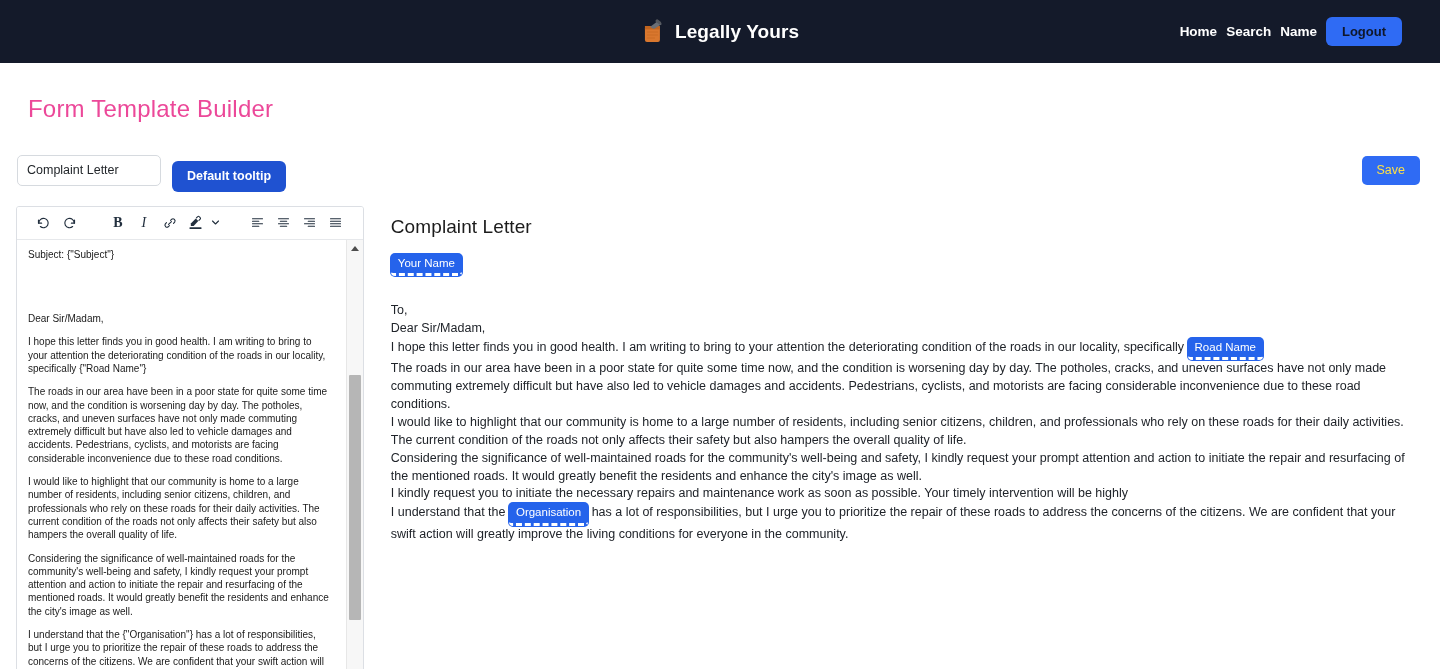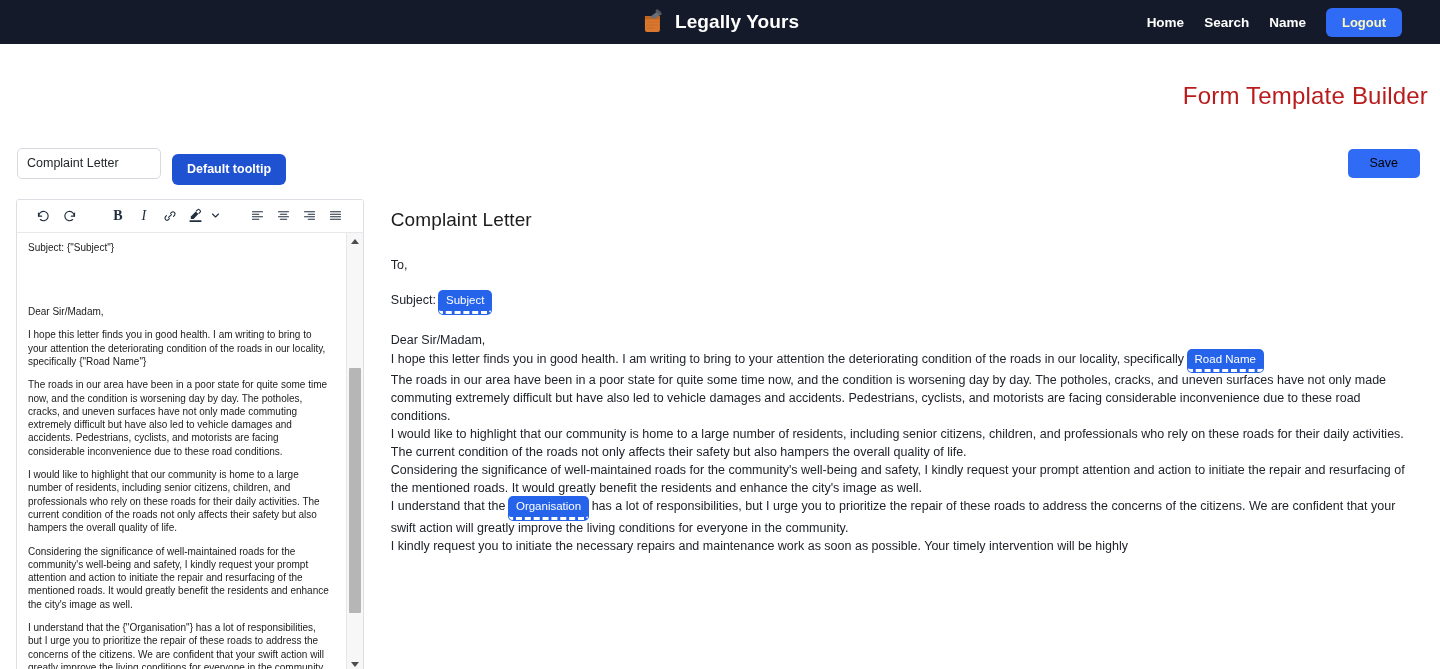--- a/index.html
+++ b/index.html
@@ -6,21 +6,21 @@
   html, body {
     margin: 0; padding: 0;
     width: 1440px; height: 669px;
     overflow: hidden;
     background: #ffffff;
     font-family: "Liberation Sans", sans-serif;
   }
 
   
   .navbar {
-    height: 44px;
+    height: 63px;
     background: #141a2a;
     display: flex;
     align-items: center;
     position: relative;
     padding: 0 18px;
   }
   .brand {
     position: absolute;
     left: 50%;
     transform: translateX(-50%);
@@ -33,52 +33,51 @@
     color: #ffffff;
     font-size: 19px;
     font-weight: 700;
     letter-spacing: .1px;
     white-space: nowrap;
   }
   .nav-right {
     margin-left: auto;
     display: flex;
     align-items: center;
-    gap: 20px;
+    gap: 9px;
     padding-right: 20px;
   }
   .nav-link {
     color: #ffffff;
     font-size: 13.5px;
     font-weight: 700;
     text-decoration: none;
     white-space: nowrap;
   }
   .logout-btn {
     background: #2f6bf4;
-    color: #fef9c3;
+    color: #0f172a;
     font-size: 13px;
     font-weight: 700;
     border: none;
     border-radius: 6px;
     padding: 8px 16px;
     cursor: pointer;
     font-family: inherit;
     line-height: 1;
   }
 
   
   .page-title {
-    margin: 12px;
+    margin: 6px;
     padding: 26px 0 0 22px;
     font-size: 24px;
     font-weight: 400;
-    color: #b91c1c;
+    color: #ec4899;
     letter-spacing: .2px;
-    text-align: right;
   }
   .controls-row {
     display: flex;
     align-items: center;
     padding: 20px 20px 0 17px;
   }
   .name-input {
     width: 144px;
     height: 31px;
     border: 1px solid #d6dadf;
@@ -100,26 +99,26 @@
     border-radius: 6px;
     padding: 9px 15px;
     cursor: pointer;
     font-family: inherit;
     line-height: 1;
     margin-top: 12px;
   }
   .save-btn {
     margin-left: auto;
     background: #2f6bf4;
-    color: #000000;
+    color: #fde047;
     font-size: 12.5px;
     font-weight: 400;
     border: none;
     border-radius: 5px;
-    padding: 8px 22px;
+    padding: 8px 15px;
     cursor: pointer;
     font-family: inherit;
     line-height: 1;
   }
 
   
   .main {
     display: flex;
     padding: 14px 16px 0 16px;
     gap: 21px;
@@ -435,31 +434,31 @@
         </svg>
       </span>
     </div>
   </div>
 
   <div class="preview">
     <div class="preview-title">Complaint Letter</div>
 
     <div class="preview-body">
 
+      <div class="chip-block chip-row">
+        <span class="chip">Your Name</span>
+      </div>
 
       <div class="addr-block">
         <p>To,</p>
       </div>
 
-      <div class="subject-line">
-        <span>Subject:</span><span class="chip">Subject</span>
-      </div>
 
       <p>Dear Sir/Madam,</p>
       <p><span>I hope this letter finds you in good health. I am writing to bring to your attention the deteriorating condition of the roads in our locality, specifically</span> <span class="chip">Road Name</span></p>
       <p>The roads in our area have been in a poor state for quite some time now, and the condition is worsening day by day. The potholes, cracks, and uneven surfaces have not only made commuting extremely difficult but have also led to vehicle damages and accidents. Pedestrians, cyclists, and motorists are facing considerable inconvenience due to these road conditions.</p>
       <p>I would like to highlight that our community is home to a large number of residents, including senior citizens, children, and professionals who rely on these roads for their daily activities. The current condition of the roads not only affects their safety but also hampers the overall quality of life.</p>
       <p>Considering the significance of well-maintained roads for the community's well-being and safety, I kindly request your prompt attention and action to initiate the repair and resurfacing of the mentioned roads. It would greatly benefit the residents and enhance the city's image as well.</p>
+      <p>I kindly request you to initiate the necessary repairs and maintenance work as soon as possible. Your timely intervention will be highly</p>
       <p><span>I understand that the</span> <span class="chip">Organisation</span> <span>has a lot of responsibilities, but I urge you to prioritize the repair of these roads to address the concerns of the citizens. We are confident that your swift action will greatly improve the living conditions for everyone in the community.</span></p>
-      <p>I kindly request you to initiate the necessary repairs and maintenance work as soon as possible. Your timely intervention will be highly</p>
     </div>
   </div>
 </div>
 
 </body></html>

